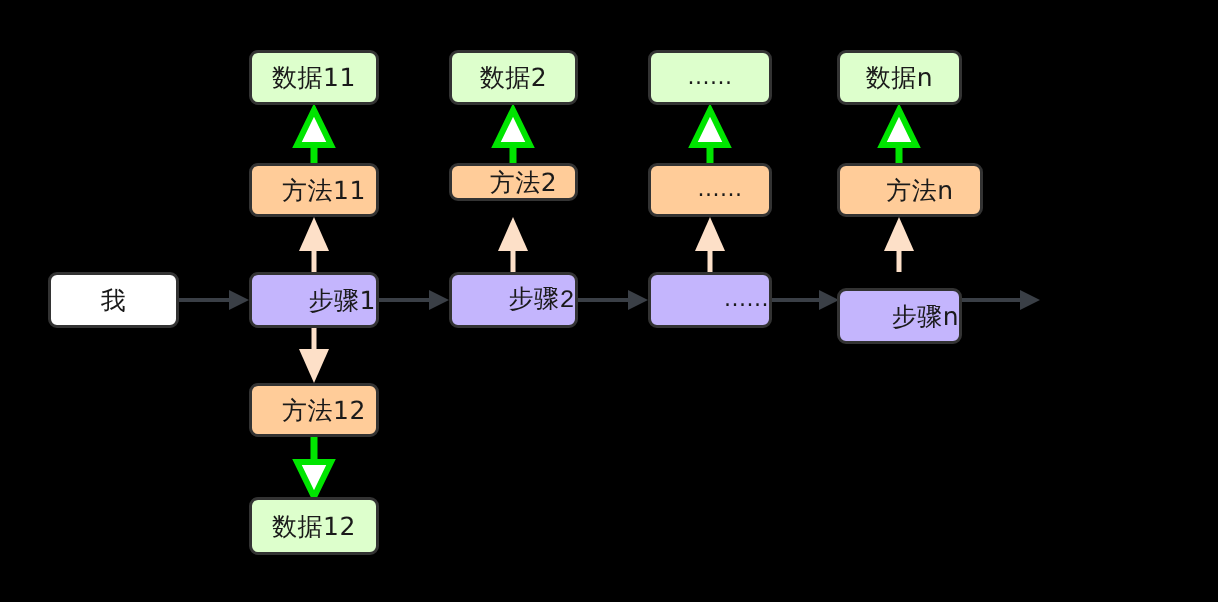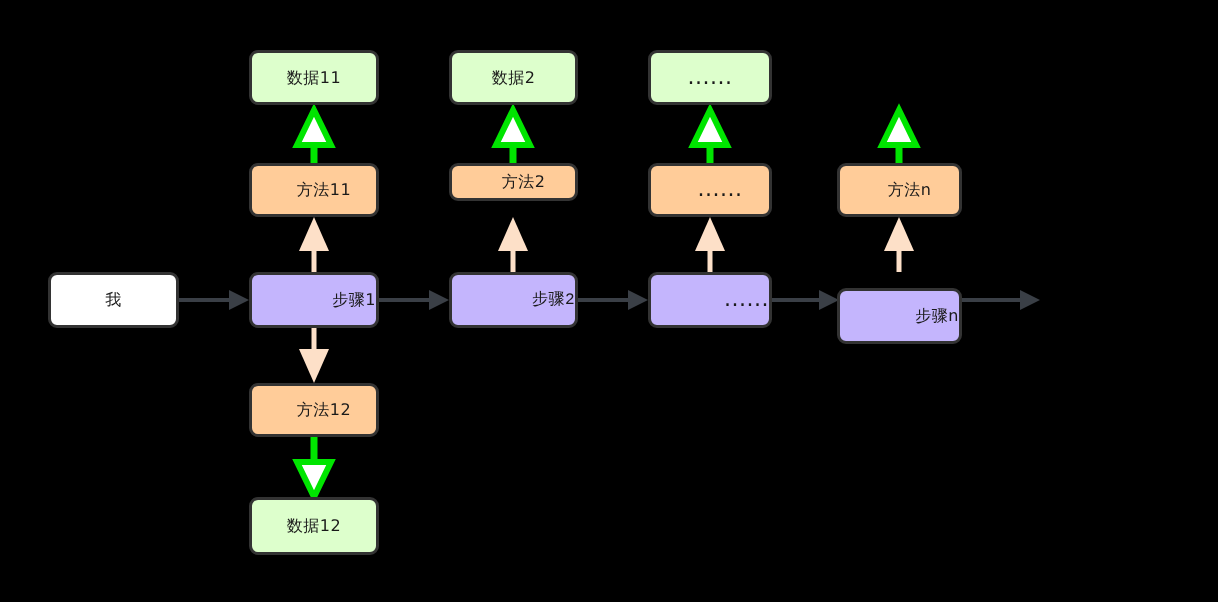--- a/index.html
+++ b/index.html
@@ -29,21 +29,21 @@
   }
   .node {
     position: absolute;
     box-sizing: border-box;
     border: 3px solid #333333;
     border-radius: 9px;
     display: flex;
     align-items: center;
     justify-content: center;
     color: #1a1a1a;
-    font-size: 16px;
+    font-size: 25px;
     line-height: 1;
     letter-spacing: 0.5px;
     white-space: nowrap;
     text-rendering: geometricPrecision;
   }
   .node.n-data  { background: #ddffcc; }
   .node.n-meth  { background: #ffcc99; padding-left: 20px; }
   .node.n-step  { background: #c4b5fd; justify-content: flex-end; }
   .node.n-plain { background: #ffffff; }
   .node .label { display: block; }
@@ -122,31 +122,34 @@
 
   <div class="node n-data" style="left:249px; top:50px; width:130px; height:55px;">
     <span class="label">数据11</span>
   </div>
   <div class="node n-data" style="left:449px; top:50px; width:129px; height:55px;">
     <span class="label">数据2</span>
   </div>
   <div class="node n-data is-ellipsis" style="left:648px; top:50px; width:124px; height:55px;">
     <span class="label">......</span>
   </div>
+  <div class="node n-data" style="left:837px; top:50px; width:125px; height:55px;">
+    <span class="label">数据n</span>
+  </div>
 
   <div class="node n-meth" style="left:249px; top:163px; width:130px; height:54px;">
     <span class="label">方法11</span>
   </div>
   <div class="node n-meth" style="left:449px; top:163px; width:129px; height:38px;">
     <span class="label">方法2</span>
   </div>
   <div class="node n-meth is-ellipsis" style="left:648px; top:163px; width:124px; height:54px;">
     <span class="label">......</span>
   </div>
-  <div class="node n-meth" style="left:837px; top:163px; width:125px; height:54px;">
+  <div class="node n-meth" style="left:837px; top:163px; width:146px; height:54px;">
     <span class="label">方法n</span>
   </div>
 
   <div class="node n-plain" style="left:48px; top:272px; width:131px; height:56px;">
     <span class="label">我</span>
   </div>
   <div class="node n-step" style="left:249px; top:272px; width:130px; height:56px;">
     <span class="label">步骤1</span>
   </div>
   <div class="node n-step" style="left:449px; top:272px; width:129px; height:56px;font-family:Liberation Mono, monospace;">

